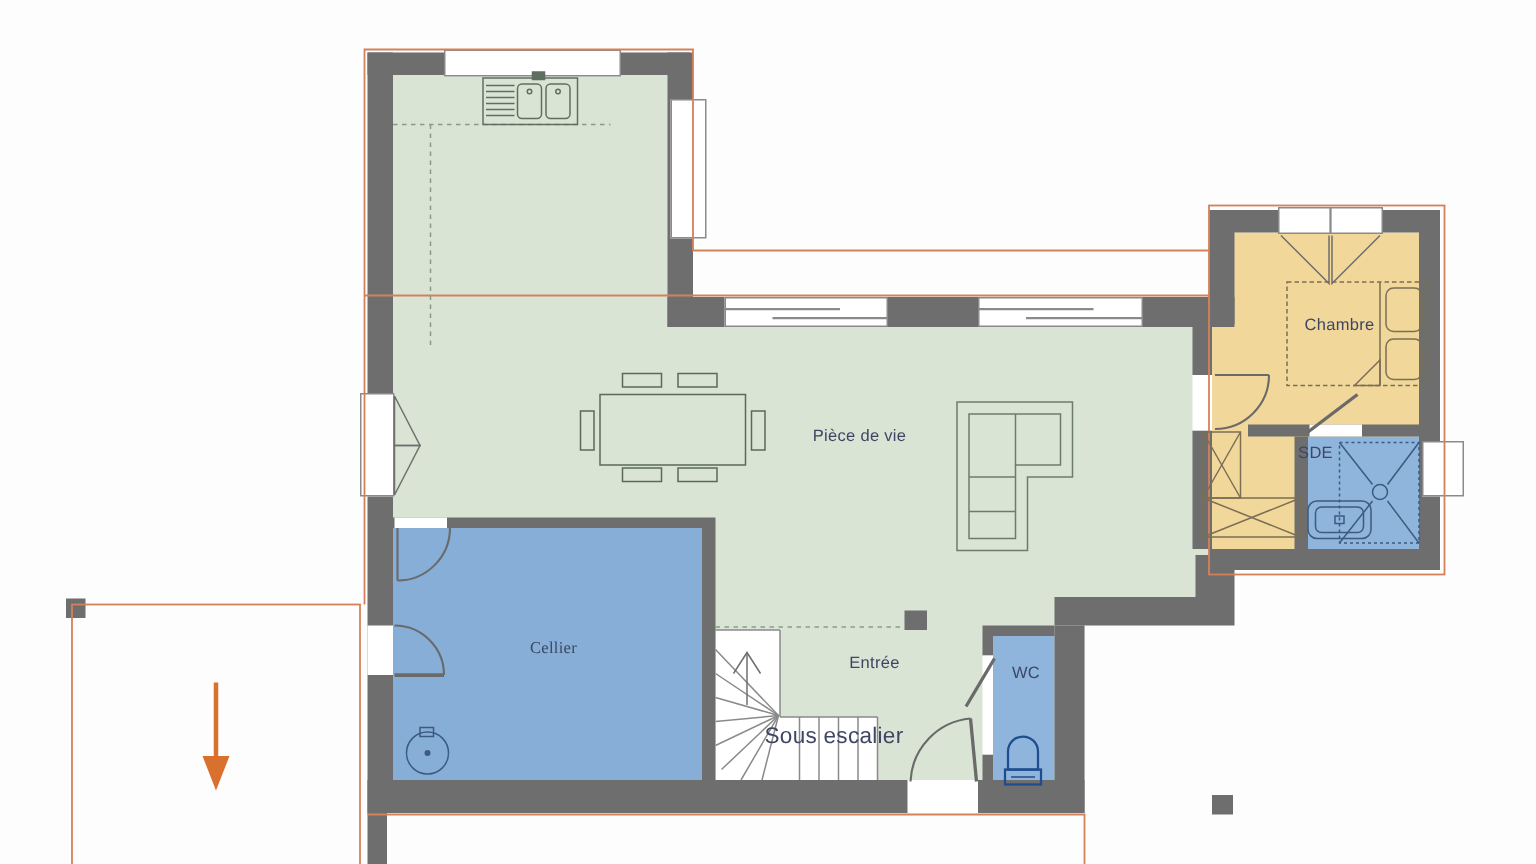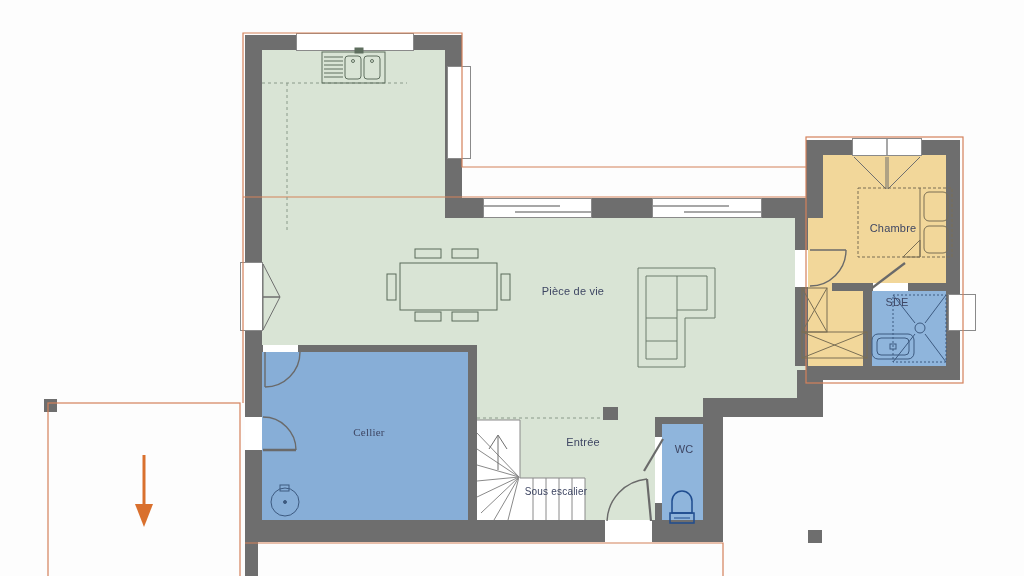--- a/index.html
+++ b/index.html
@@ -4,21 +4,21 @@
 <style>
   html,body{margin:0;padding:0;background:#ffffff;}
   #stage{position:relative;width:1024px;height:576px;background:#fdfdfd;overflow:hidden;
          font-family:"Liberation Sans", sans-serif;}
   .floor{position:absolute;}
   .wall{position:absolute;background:#6e6e6e;}
   .win{position:absolute;background:#ffffff;border:1px solid #8a8a8a;box-sizing:border-box;}
   .gap{position:absolute;background:#ffffff;}
   .roomlabel{position:absolute;transform:translate(-50%,-50%);color:#3e4663;
              font-size:11px;letter-spacing:.2px;white-space:nowrap;}
-  .small{font-size:10px;}
+  .small{font-size:15px;}
   svg{position:absolute;left:0;top:0;}
 </style>
 </head>
 <body>
 
 <div id="stage">
 
   <div class="floor" style="left:258px;top:48px;width:190px;height:152px;background:#d9e4d5;"></div>
   <div class="floor" style="left:258px;top:198px;width:550px;height:202px;background:#d9e4d5;"></div>
   <div class="floor" style="left:460px;top:400px;width:263px;height:120px;background:#d9e4d5;"></div>
@@ -227,20 +227,20 @@
       <line x1="519" y1="477" x2="477" y2="497"></line>
         <line x1="519" y1="477" x2="481" y2="513"></line>
       <line x1="519" y1="477" x2="494" y2="520"></line>
         <line x1="519" y1="477" x2="508" y2="520"></line>
       <line x1="498" y1="470" x2="498" y2="436" stroke="#6f6f6f"></line>
       <path d="M489,449 L498,435 L507,449" stroke="#6f6f6f"></path>
     </g>
   </svg>
 
   <div class="roomlabel" style="left:573px;top:291px;">Pièce de vie</div>
-  <div class="roomlabel" style="left:893px;top:228px;">Chambre</div>
-  <div class="roomlabel" style="left:897px;top:302px;">SDE</div>
+  <div class="roomlabel" style="left:893px;top:217px;">Chambre</div>
+  <div class="roomlabel" style="left:877px;top:302px;">SDE</div>
   <div class="roomlabel" style="left:369px;top:432px;font-family:Liberation Serif, serif;">Cellier</div>
   <div class="roomlabel" style="left:583px;top:442px;">Entrée</div>
   <div class="roomlabel" style="left:684px;top:449px;">WC</div>
   <div class="roomlabel small" style="left:556px;top:491px;">Sous escalier</div>
 
 </div>
 
 </body></html>

